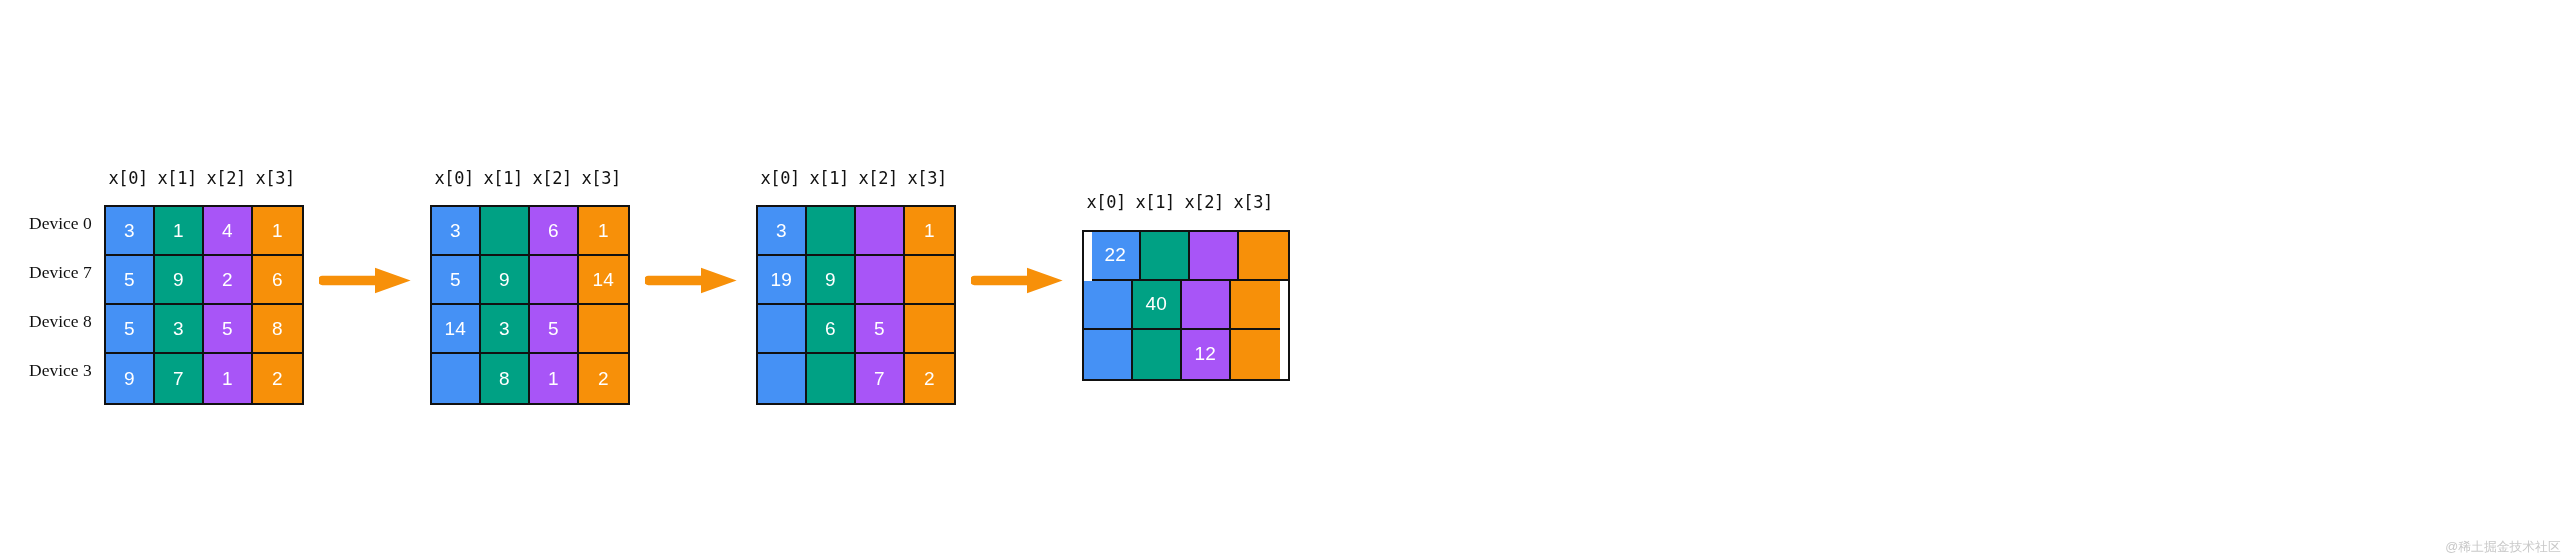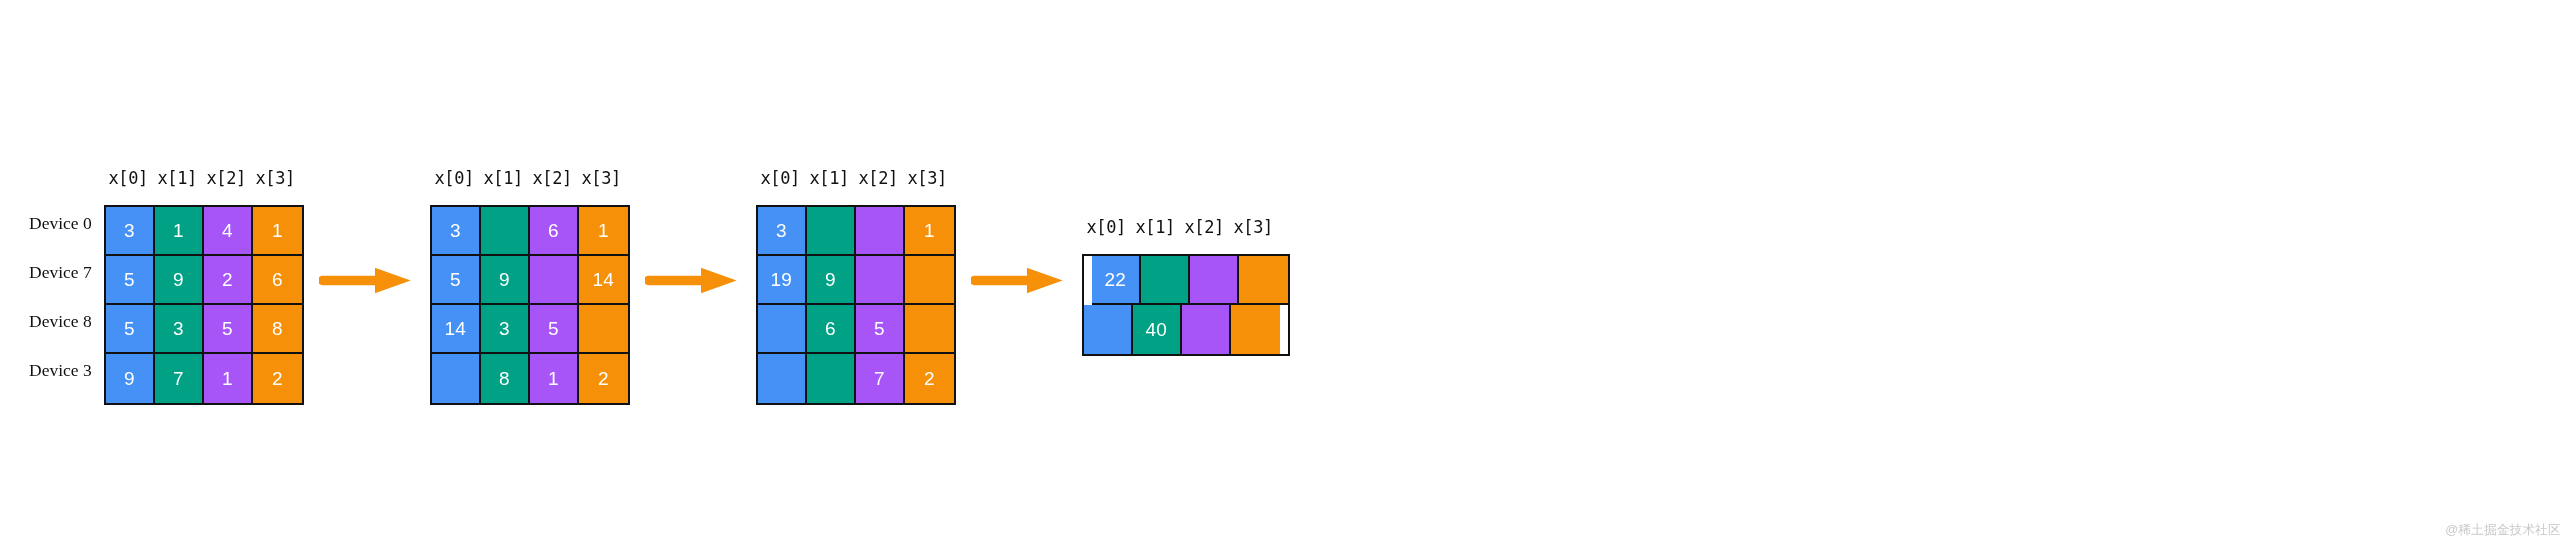--- a/index.html
+++ b/index.html
@@ -116,21 +116,21 @@
     width: 126px;
     height: 561px;
     margin-top: 0;
   }
   .arrow svg { display: block; }
 
   
   .watermark {
     position: absolute;
     right: 15.3px;
-    bottom: 22px;
+    bottom: 5px;
     font-size: 12.8px;
     color: #c9c9c9;
     font-family: "Liberation Sans", sans-serif;
     white-space: nowrap;
   }
 </style>
 </head>
 <body>
 
 <div id="stage">
@@ -284,20 +284,26 @@
               <div class="cell" style="background: rgb(0, 161, 132); border-right-color: rgb(17, 17, 17); border-bottom-color: rgb(17, 17, 17); color: rgb(255, 255, 255);"></div>
               <div class="cell" style="background: rgb(168, 85, 247); border-right-color: rgb(17, 17, 17); border-bottom-color: rgb(17, 17, 17); color: rgb(255, 255, 255);"></div>
               <div class="cell" style="background: rgb(247, 144, 9); border-right-color: rgb(17, 17, 17); border-bottom-color: rgb(17, 17, 17); color: rgb(255, 255, 255);"></div>
             </div>
             <div class="grid-row">
               <div class="cell" style="background: rgb(69, 145, 245); border-right-color: rgb(17, 17, 17); border-bottom-color: rgb(17, 17, 17); color: rgb(255, 255, 255);"></div>
               <div class="cell" style="background: rgb(0, 161, 132); border-right-color: rgb(17, 17, 17); border-bottom-color: rgb(17, 17, 17); color: rgb(255, 255, 255);">40</div>
               <div class="cell" style="background: rgb(168, 85, 247); border-right-color: rgb(17, 17, 17); border-bottom-color: rgb(17, 17, 17); color: rgb(255, 255, 255);"></div>
               <div class="cell" style="background: rgb(247, 144, 9); border-right-color: rgb(17, 17, 17); border-bottom-color: rgb(17, 17, 17); color: rgb(255, 255, 255);"></div>
             </div>
+            <div class="grid-row">
+              <div class="cell" style="background: rgb(69, 145, 245); border-right-color: rgb(17, 17, 17); border-bottom-color: rgb(17, 17, 17); color: rgb(255, 255, 255);"></div>
+              <div class="cell" style="background: rgb(0, 161, 132); border-right-color: rgb(17, 17, 17); border-bottom-color: rgb(17, 17, 17); color: rgb(255, 255, 255);"></div>
+              <div class="cell" style="background: rgb(168, 85, 247); border-right-color: rgb(17, 17, 17); border-bottom-color: rgb(17, 17, 17); color: rgb(255, 255, 255);">12</div>
+              <div class="cell" style="background: rgb(247, 144, 9); border-right-color: rgb(17, 17, 17); border-bottom-color: rgb(17, 17, 17); color: rgb(255, 255, 255);"></div>
+            </div>
           </div>
         </div>
       </div>
     </div>
 
   <div class="watermark">@稀土掘金技术社区</div>
 </div>
 
 
 </body></html>

